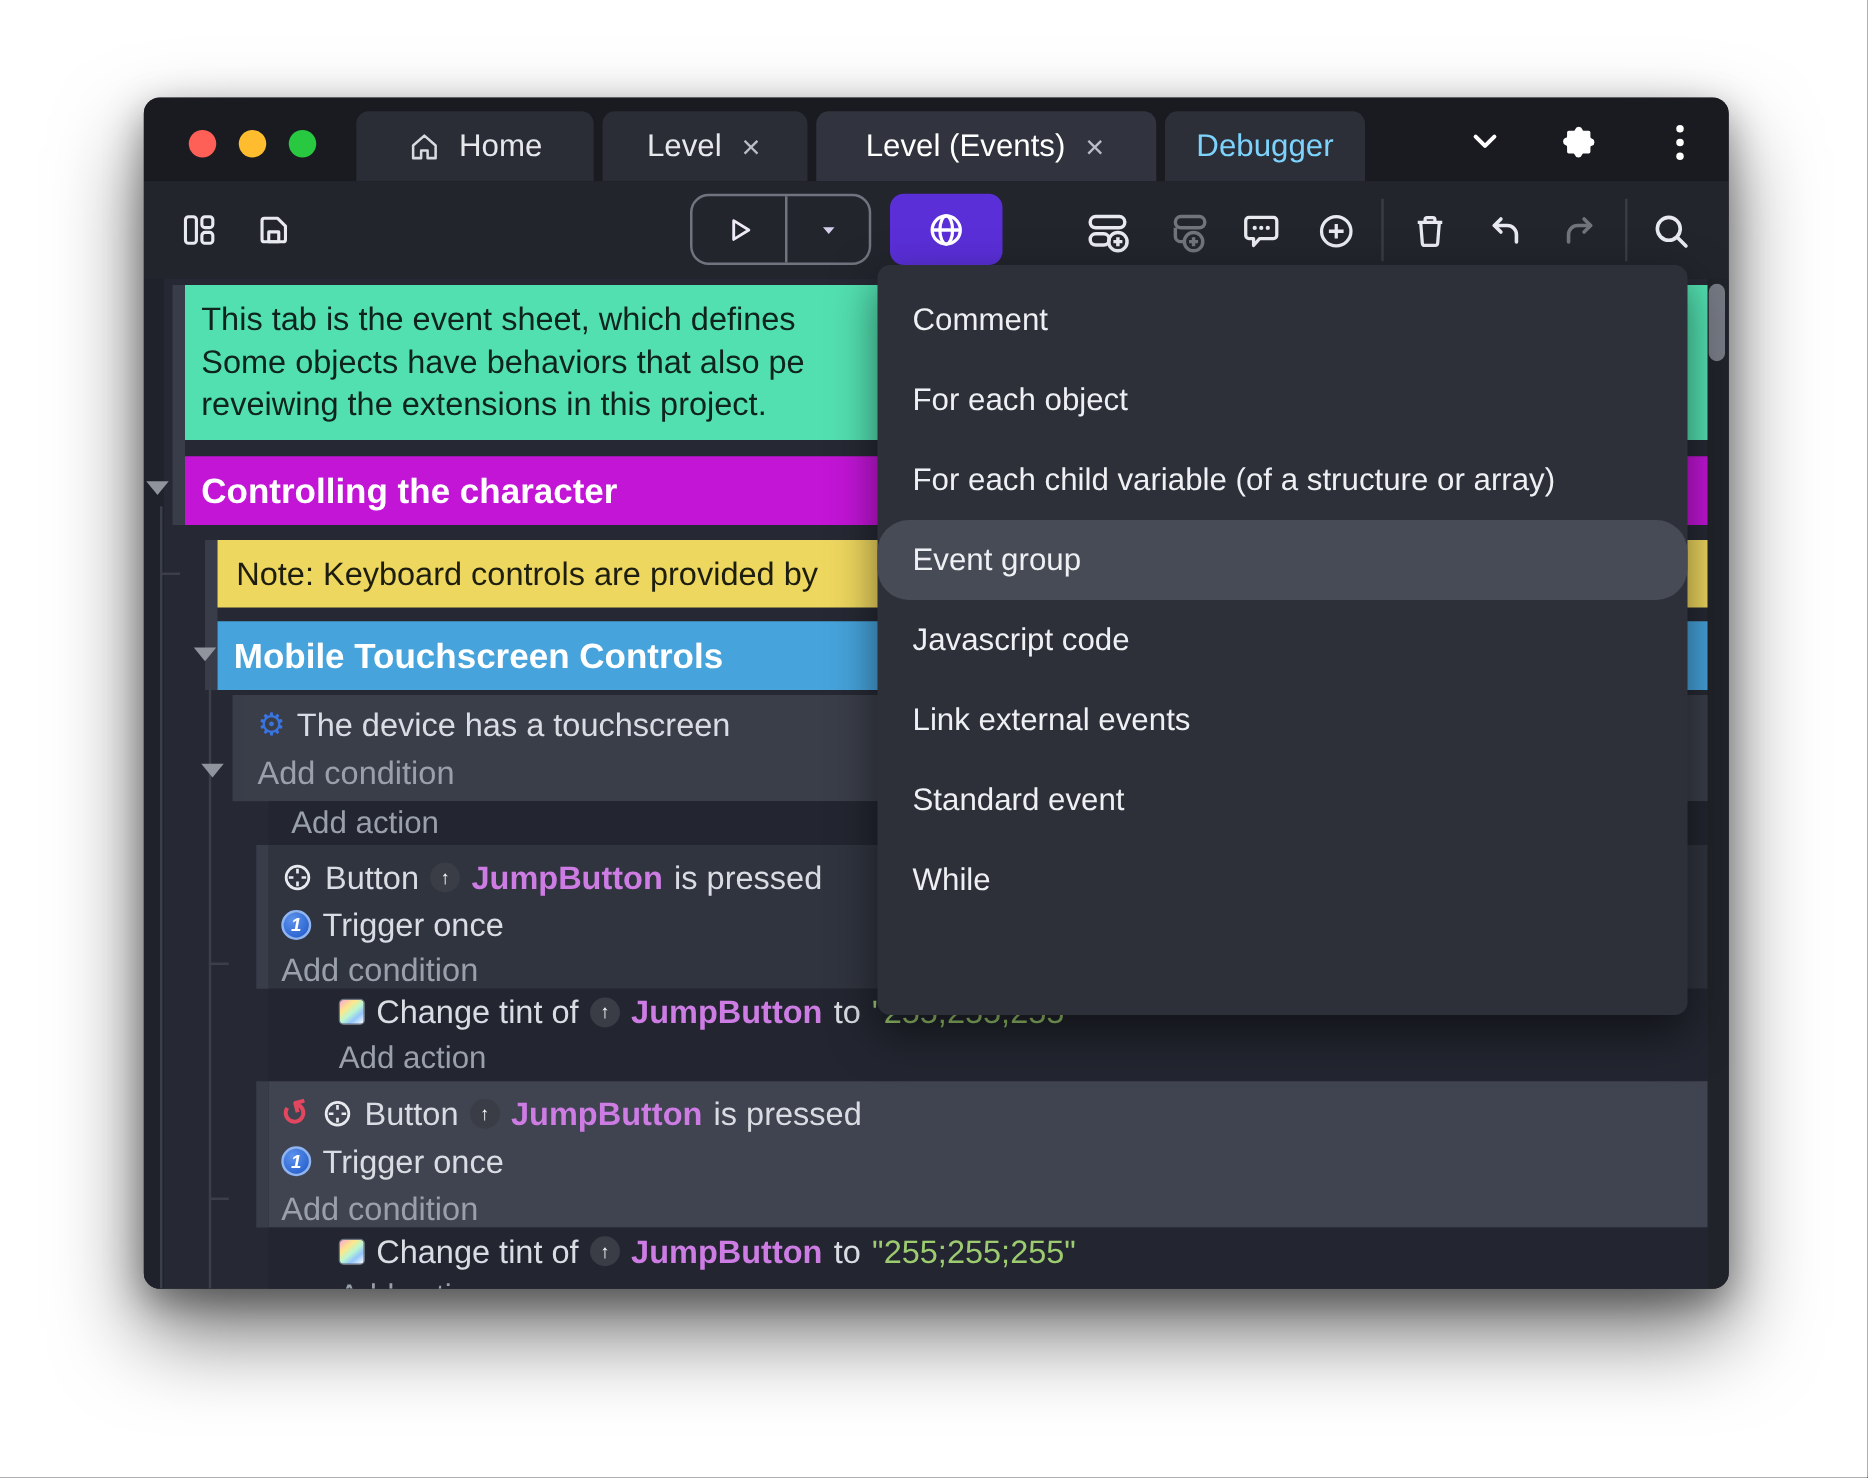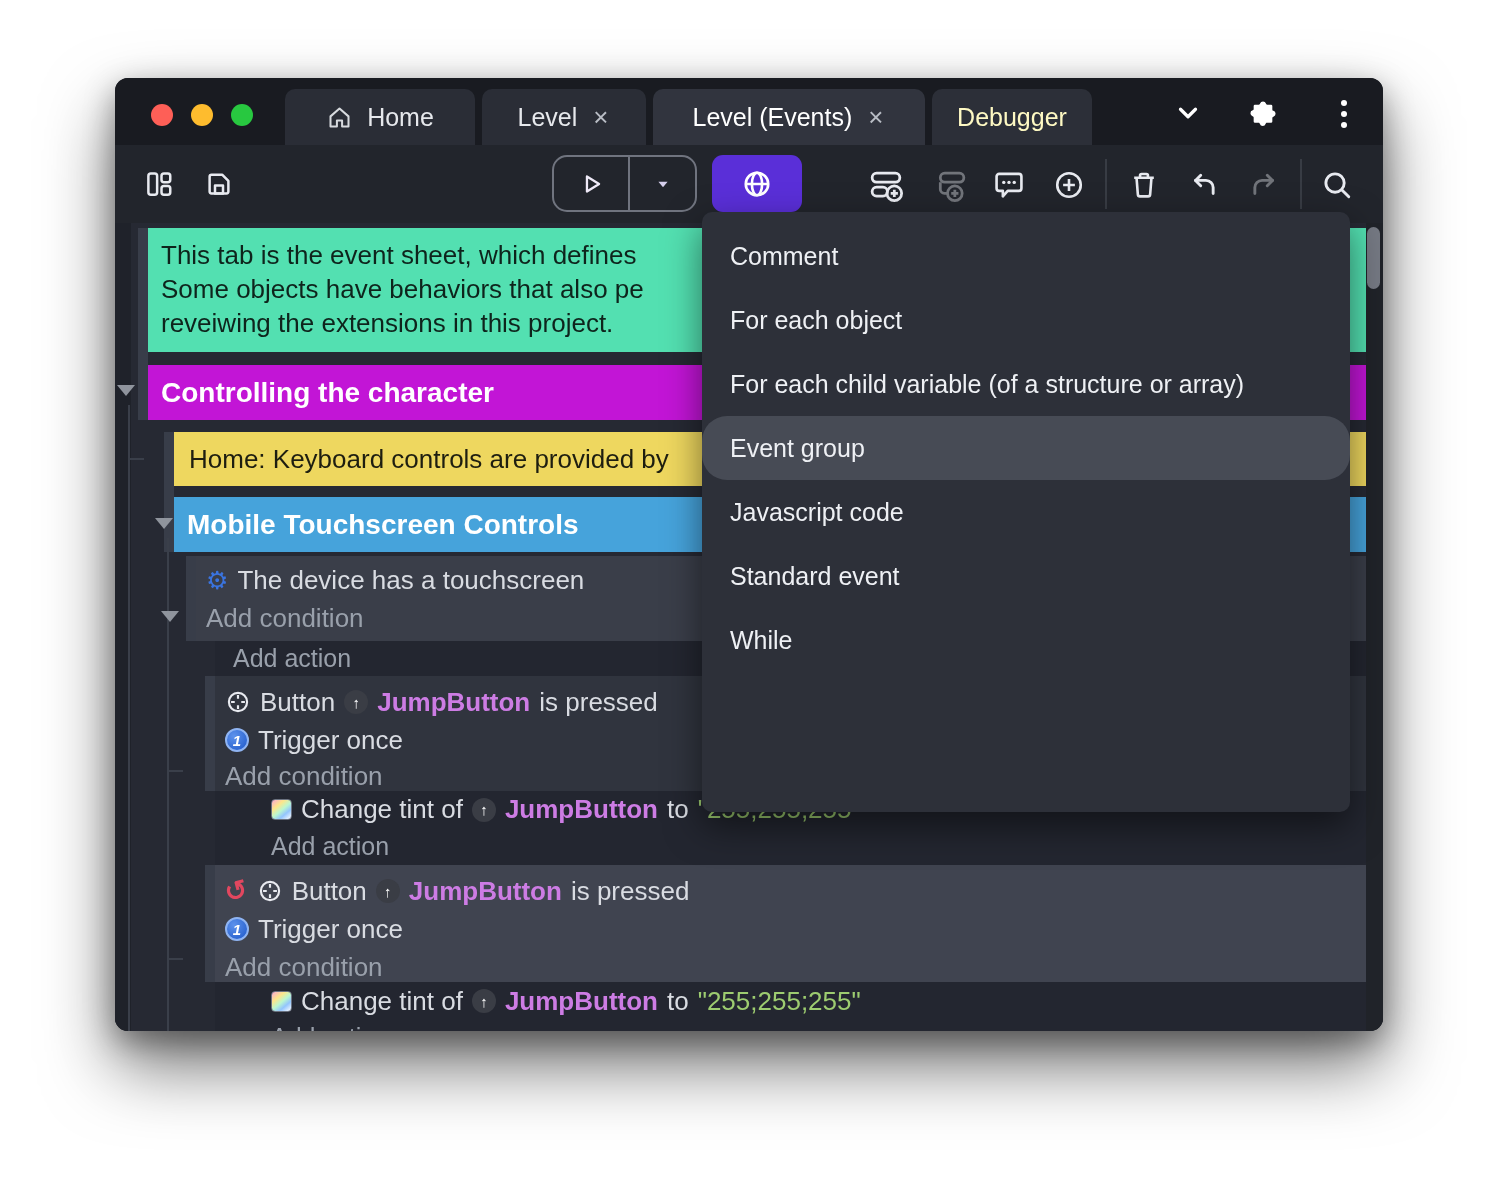--- a/index.html
+++ b/index.html
@@ -19,21 +19,21 @@
   .light { width:22px; height:22px; border-radius:50%; }
   .light.red { background:#fe5f57; } .light.yellow { background:#febc2e; } .light.green { background:#28c840; }
 
   .tabs { position:absolute; left:170px; bottom:0; display:flex; gap:7px; align-items:flex-start; }
   .tab {
     height:56px; display:flex; align-items:center; justify-content:center; gap:14px;
     background:#2a2d36; color:#e6e8ec; font-size:25px; border-radius:10px 10px 0 0; padding:0 26px;
   }
   .tab .close { color:#b9bdc5; font-size:26px; line-height:1; padding:0 2px; }
   .tab.active { background:#31343e; color:#ffffff; }
-  .tab.debugger { background:#2c2f38; color:#fef9c3; }
+  .tab.debugger { background:#2c2f38; color:#7dd3fc; }
   .tab-home { width:190px; } .tab-level { width:164px; } .tab-events { width:272px; } .tab-debugger { width:160px; }
 
   .titlebar-actions { position:absolute; right:0; top:0; height:67px; }
   .tb-act { position:absolute; top:20px; }
   .chevron-down { left:auto; right:180px; }
   .puzzle { right:104px; }
   .kebab { right:36px; top:22px; display:flex; flex-direction:column; gap:5px; }
   .kebab i { width:6px; height:6px; border-radius:50%; background:#ffffff; }
 
   
@@ -279,21 +279,21 @@
       <div class="row comment-block">
         <div>This tab is the event sheet, which defines</div>
         <div>Some objects have behaviors that also pe</div>
         <div>reveiwing the extensions in this project.</div>
       </div>
 
       <div class="row group-row group-magenta">
         <span>Controlling the character</span>
       </div>
       <div class="row note-row indent1">
-        <span>Home: Keyboard controls are provided by</span>
+        <span>Note: Keyboard controls are provided by</span>
       </div>
       <div class="row group-row group-blue indent1">
         <span>Mobile Touchscreen Controls</span>
       </div>
 
       <div class="row block blockA indent2">
         <div class="bline" style="top:6px;">
           <span class="gear-glyph">⚙</span>
           <span>The device has a touchscreen</span>
         </div>
@@ -376,18 +376,19 @@
 
       <div class="scroll-thumb"></div>
     </div>
 
     <div class="menu">
       <div class="menu-item">Comment</div>
       <div class="menu-item">For each object</div>
       <div class="menu-item">For each child variable (of a structure or array)</div>
       <div class="menu-item highlighted">Event group</div>
       <div class="menu-item">Javascript code</div>
+      <div class="menu-item">Link external events</div>
       <div class="menu-item">Standard event</div>
       <div class="menu-item">While</div>
     </div>
 
   </div>
 </div>
 
 </body></html>

